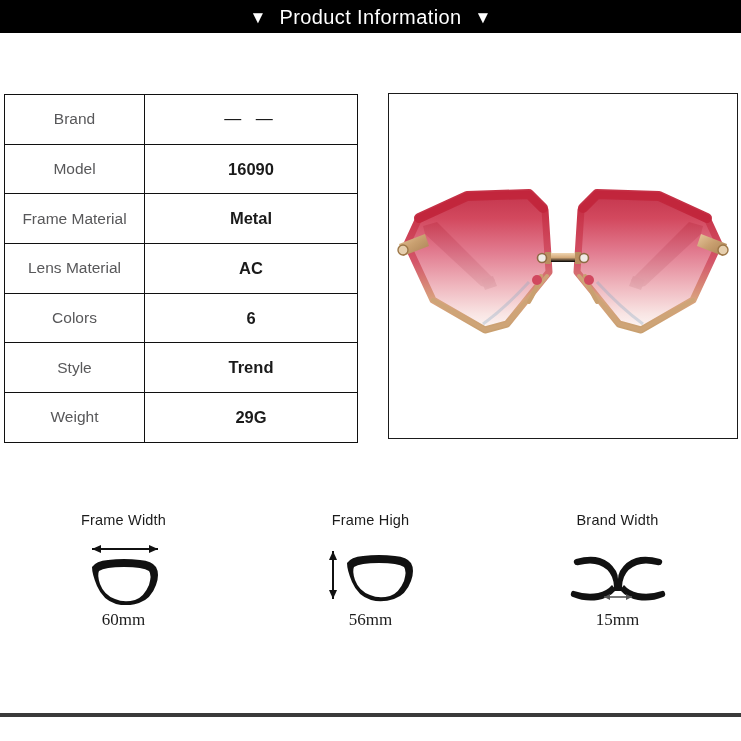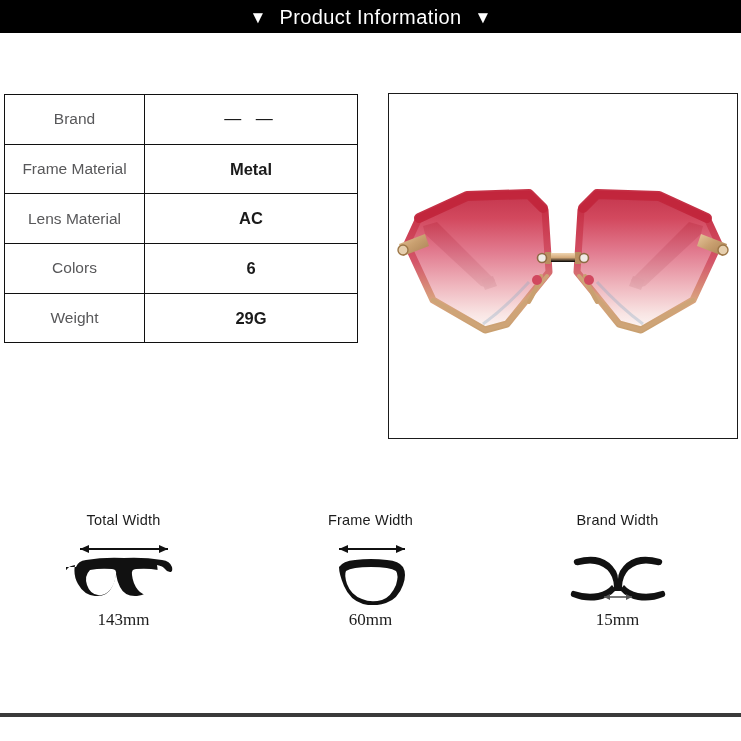--- a/index.html
+++ b/index.html
@@ -151,30 +151,38 @@
   <span class="tri">▼</span>
 </div>
 
 <table class="spec-table">
   <tbody>
     <tr>
       <td class="spec-label">Brand</td>
       <td class="spec-value dashes">— —</td>
     </tr>
     <tr>
+      <td class="spec-label">Model</td>
+      <td class="spec-value">16090</td>
+    </tr>
+    <tr>
       <td class="spec-label">Frame Material</td>
       <td class="spec-value">Metal</td>
     </tr>
     <tr>
       <td class="spec-label">Lens Material</td>
       <td class="spec-value">AC</td>
     </tr>
     <tr>
       <td class="spec-label">Colors</td>
       <td class="spec-value">6</td>
+    </tr>
+    <tr>
+      <td class="spec-label">Style</td>
+      <td class="spec-value">Trend</td>
     </tr>
     <tr>
       <td class="spec-label">Weight</td>
       <td class="spec-value">29G</td>
     </tr>
   </tbody>
 </table>
 
 <div class="photo-panel">
   <svg width="348" height="344" viewBox="0 0 348 344">
@@ -257,57 +265,52 @@
       <path d="M 140 188 q -24 26 -46 42" stroke="#8aa8c4" stroke-width="3" fill="none" opacity="0.35"></path>
     </g>
     <g clip-path="url(#rightLensClip)">
       <path d="M 208 188 q 24 26 46 42" stroke="#8aa8c4" stroke-width="3" fill="none" opacity="0.35"></path>
     </g>
   </svg>
 </div>
 
 <div class="measure-strip">
 
-  <div class="measure-cell">
-    <div class="measure-label">Total Width</div>
-    <div class="measure-icon">
-      <svg width="116" height="68" viewBox="0 0 116 68">
-        <g stroke="#111" stroke-width="2" fill="none">
-          <line x1="14" y1="12" x2="102" y2="12"></line>
-          <polygon points="14,12 23,8 23,16" fill="#111" stroke="none"></polygon>
-          <polygon points="102,12 93,8 93,16" fill="#111" stroke="none"></polygon>
-        </g>
-        <g fill="#111">
-          <path d="M 10 30 q 2 -6 10 -7 q 18 -3 38 -2 q 20 -1 38 2 q 8 1 10 7 q 1 5 -2 5 q -3 0 -5 -3 q -2 -3 -8 -4 q 2 10 -3 19 q -6 11 -17 12 q -12 1 -17 -9 q -3 -6 -4 -13 q -1 7 -4 13 q -5 10 -17 9 q -11 -1 -17 -12 q -5 -9 -3 -19 q -6 1 -8 4 q -2 3 -5 3 q -3 0 -2 -5 Z"></path>
-        </g>
-        <g fill="#ffffff">
-          <path d="M 24 33 q 10 -2 22 -1 q 5 0 4 6 q -1 9 -6 15 q -5 6 -12 5 q -8 -1 -11 -10 q -3 -9 3 -15 Z"></path>
-          <path d="M 92 33 q -10 -2 -22 -1 q -5 0 -4 6 q 1 9 6 15 q 5 6 12 5 q 8 -1 11 -10 q 3 -9 -3 -15 Z"></path>
-        </g>
-      </svg>
-    </div>
-    <div class="measure-value">143mm</div>
-  </div>
 
   <div class="measure-cell">
     <div class="measure-label">Frame Width</div>
     <div class="measure-icon">
       <svg width="116" height="68" viewBox="0 0 116 68">
         <g stroke="#111" stroke-width="2" fill="none">
           <line x1="26" y1="12" x2="92" y2="12"></line>
           <polygon points="26,12 35,8 35,16" fill="#111" stroke="none"></polygon>
           <polygon points="92,12 83,8 83,16" fill="#111" stroke="none"></polygon>
         </g>
         <path fill="#111" d="M 26 30 q 4 -6 16 -7 q 16 -2 32 0 q 12 1 16 7 q 4 7 0 18 q -5 14 -17 18 q -12 4 -23 1 q -13 -4 -19 -18 q -5 -12 -5 -19 Z"></path>
         <path fill="#ffffff" d="M 33 34 q 6 -4 25 -4 q 19 0 25 4 q 3 4 0 14 q -5 12 -14 15 q -11 3 -20 -1 q -11 -4 -15 -15 q -3 -9 -1 -13 Z"></path>
       </svg>
     </div>
     <div class="measure-value">60mm</div>
   </div>
 
+  <div class="measure-cell">
+    <div class="measure-label">Frame High</div>
+    <div class="measure-icon">
+      <svg width="116" height="68" viewBox="0 0 116 68">
+        <g stroke="#111" stroke-width="2" fill="none">
+          <line x1="20" y1="14" x2="20" y2="62"></line>
+          <polygon points="20,14 16,23 24,23" fill="#111" stroke="none"></polygon>
+          <polygon points="20,62 16,53 24,53" fill="#111" stroke="none"></polygon>
+        </g>
+        <path fill="#111" d="M 34 26 q 4 -6 16 -7 q 16 -2 32 0 q 12 1 16 7 q 4 7 0 18 q -5 14 -17 18 q -12 4 -23 1 q -13 -4 -19 -18 q -5 -12 -5 -19 Z"></path>
+        <path fill="#ffffff" d="M 41 30 q 6 -4 25 -4 q 19 0 25 4 q 3 4 0 14 q -5 12 -14 15 q -11 3 -20 -1 q -11 -4 -15 -15 q -3 -9 -1 -13 Z"></path>
+      </svg>
+    </div>
+    <div class="measure-value">56mm</div>
+  </div>
 
   <div class="measure-cell">
     <div class="measure-label">Brand Width</div>
     <div class="measure-icon">
       <svg width="116" height="68" viewBox="0 0 116 68">
         <path fill="#111" d="M 16 22 q 14 -4 24 -1 q 10 3 16 13 q 2 4 2 8 q 0 -4 2 -8 q 6 -10 16 -13 q 10 -3 24 1 q 3 1 2 4 q -1 3 -5 2 q -12 -3 -20 0 q -9 3 -13 12 q -2 5 -2 10 l 0 4 l -8 0 l 0 -4 q 0 -5 -2 -10 q -4 -9 -13 -12 q -8 -3 -20 0 q -4 1 -5 -2 q -1 -3 2 -4 Z"></path>
         <path fill="#111" d="M 14 54 q 12 4 24 2 q 9 -2 14 -8 l 4 5 q -7 8 -18 10 q -13 2 -25 -3 q -3 -1 -2 -4 q 1 -3 3 -2 Z"></path>
         <path fill="#111" d="M 102 54 q -12 4 -24 2 q -9 -2 -14 -8 l -4 5 q 7 8 18 10 q 13 2 25 -3 q 3 -1 2 -4 q -1 -3 -3 -2 Z"></path>
         <g stroke="#555" stroke-width="1.6" fill="none">
           <line x1="44" y1="60" x2="72" y2="60"></line>

